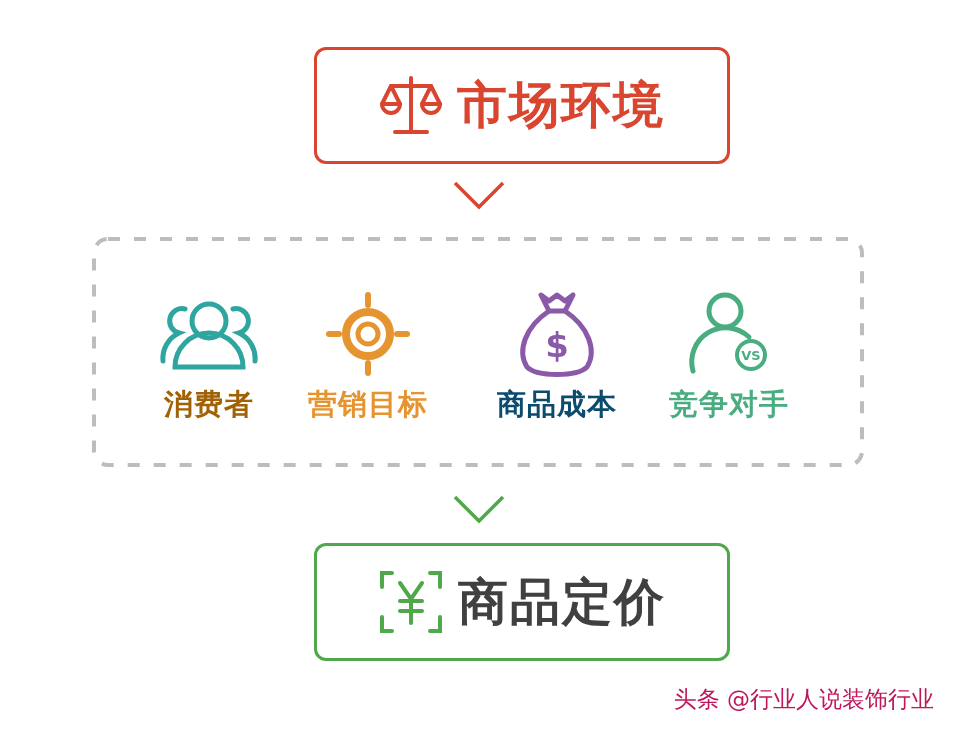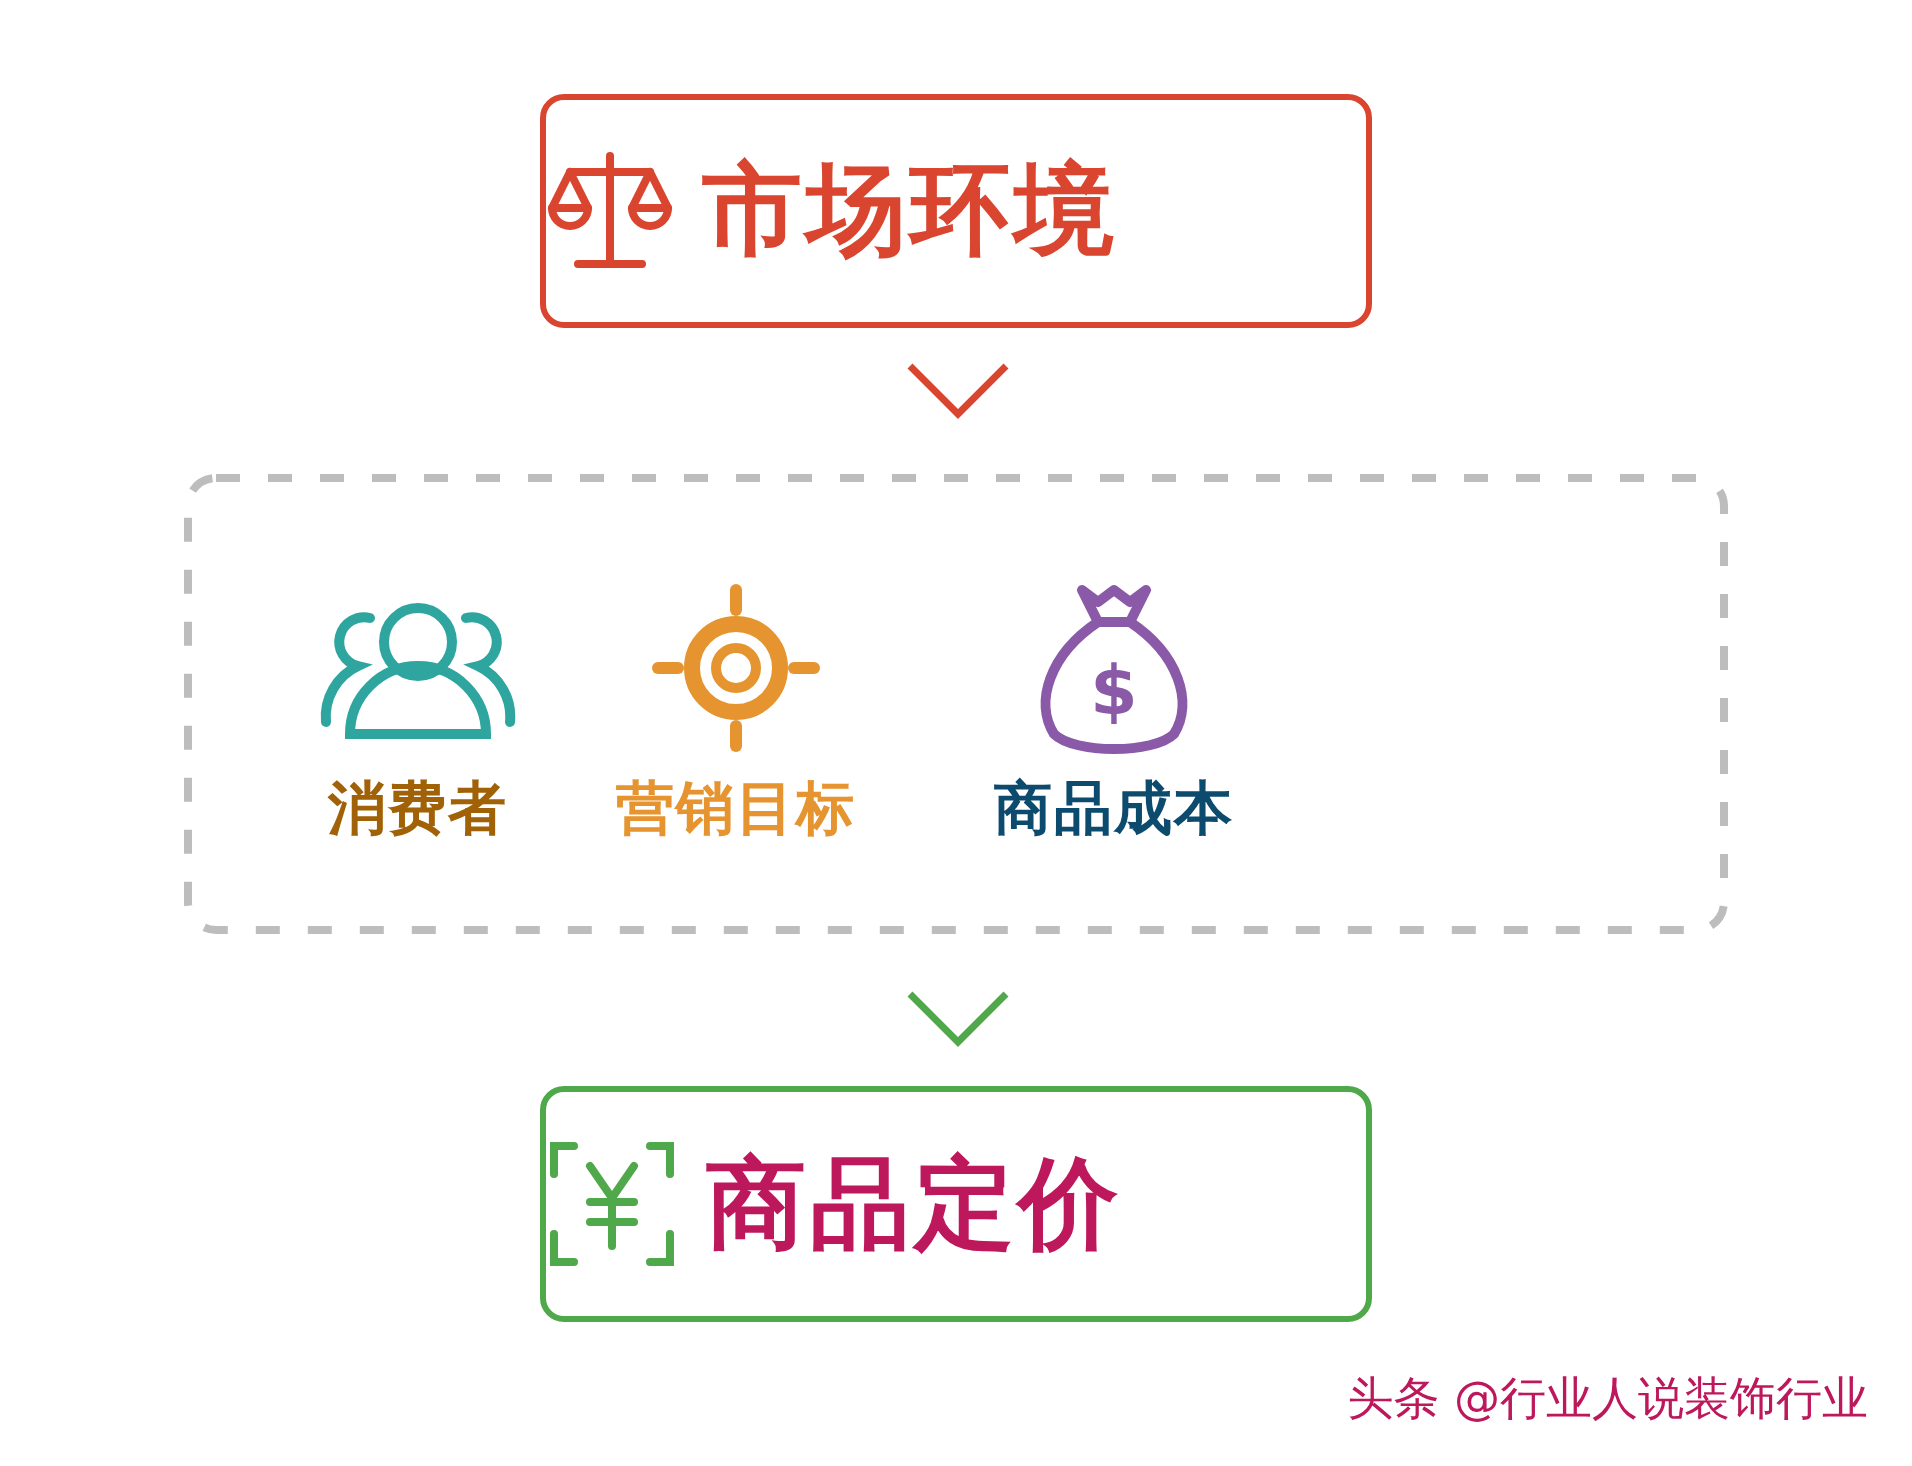--- a/index.html
+++ b/index.html
@@ -1,22 +1,22 @@
 <!DOCTYPE html>
 <html><head>
 <meta charset="utf-8">
 <style>
   html,body{margin:0;padding:0;background:#ffffff;}
   body{width:956px;height:733px;position:relative;overflow:hidden;font-family:"DejaVu Sans","Liberation Sans",sans-serif;}
-  .box{position:absolute;box-sizing:border-box;border-radius:12px;background:#fff;display:flex;align-items:center;justify-content:flex-start;}
+  .box{position:absolute;box-sizing:border-box;border-radius:12px;background:#fff;display:flex;align-items:center;justify-content:center;margin-left:44px;}
   .top-box{left:270px;top:47px;width:416px;height:117px;border:3px solid #d9452f;}
   .bottom-box{left:270px;top:543px;width:416px;height:118px;border:3px solid #4fa84a;}
   .box-title{font-size:50px;font-weight:bold;letter-spacing:2px;margin-left:14px;}
   .top-box .box-title{color:#d9452f;}
-  .bottom-box .box-title{color:#be185d;}
+  .bottom-box .box-title{color:#404040;}
   .arrow{position:absolute;left:452px;width:54px;height:30px;}
   .dash-box{position:absolute;left:92px;top:237px;width:772px;height:230px;}
   .factors{position:absolute;left:92px;top:237px;width:772px;height:230px;}
   .factor{position:absolute;top:52px;width:160px;display:flex;flex-direction:column;align-items:center;}
   .factor svg{width:100px;height:90px;}
   .factor-label{font-size:29px;font-weight:bold;margin-top:6px;letter-spacing:1px;}
   .watermark{position:absolute;right:22px;top:684px;font-size:23px;color:#be185d;text-shadow:1px 1px 0 #fff,-1px -1px 0 #fff;}
 </style>
 </head>
 <body>
@@ -68,20 +68,29 @@
 
   <div class="factor" style="left:385px">
     <svg viewBox="0 0 100 90" fill="none" stroke="#8a5aa8" stroke-width="5" stroke-linejoin="round" stroke-linecap="round">
       <path d="M34 6 L42 12 L50 6 L58 12 L66 6 L58 22 L42 22 Z"></path>
       <path d="M42 22 C18 38 10 62 20 78 C30 88 70 88 80 78 C90 62 82 38 58 22"></path>
       <text x="50" y="68" text-anchor="middle" font-size="34" font-weight="bold" fill="#8a5aa8" stroke="none" font-family="DejaVu Sans, sans-serif">$</text>
     </svg>
     <div class="factor-label" style="color:#0c4a6e">商品成本</div>
   </div>
 
+  <div class="factor" style="left:557px">
+    <svg viewBox="0 0 100 90" fill="none" stroke="#4aad80" stroke-width="5" stroke-linecap="round">
+      <circle cx="46" cy="22" r="16"></circle>
+      <path d="M14 82 A34 34 0 0 1 70 48"></path>
+      <circle cx="72" cy="66" r="14" stroke-width="4"></circle>
+      <text x="72" y="71" text-anchor="middle" font-size="13" font-weight="bold" fill="#4aad80" stroke="none" font-family="DejaVu Sans, sans-serif">VS</text>
+    </svg>
+    <div class="factor-label" style="color:#4aad80">竞争对手</div>
+  </div>
 </div>
 
 <svg class="arrow" style="top:494px" viewBox="0 0 54 30" fill="none" stroke="#4fa84a" stroke-width="3.5">
   <polyline points="3,3 27,27 51,3"></polyline>
 </svg>
 
 <div class="box bottom-box">
   <svg width="66" height="66" viewBox="0 0 66 66" fill="none" stroke="#4fa84a" stroke-width="4" stroke-linecap="round">
     <path d="M14 4 L4 4 L4 18"></path>
     <path d="M52 4 L62 4 L62 18"></path>

